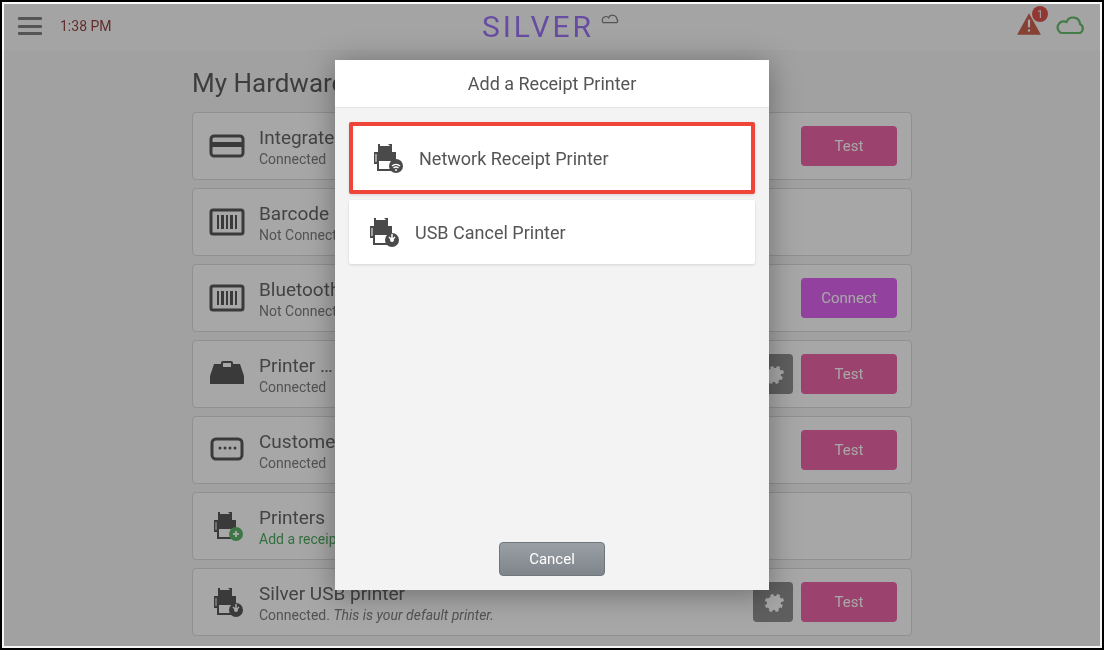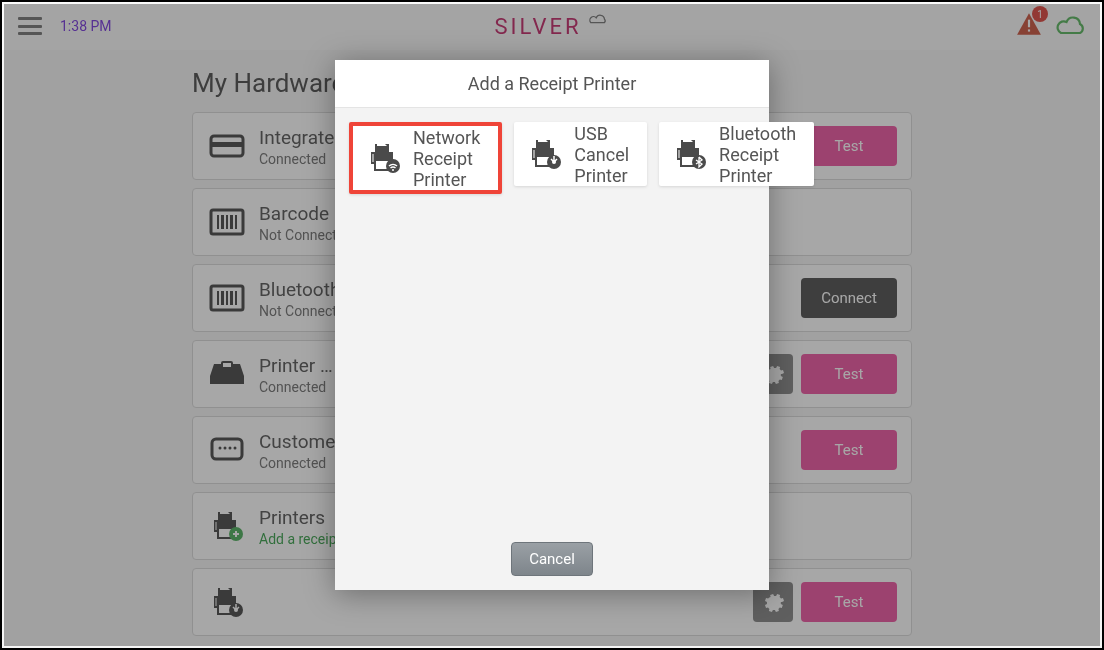--- a/index.html
+++ b/index.html
@@ -1,50 +1,50 @@
 <!DOCTYPE html>
 <html><head>
   <meta charset="utf-8">
   <style>
     * { box-sizing: border-box; margin: 0; padding: 0; font-family: -apple-system, BlinkMacSystemFont, "Segoe UI", Roboto, Helvetica, Arial, sans-serif; }
     body { width: 1104px; height: 650px; background: #000; overflow: hidden; position: relative; }
     .frame { position: absolute; top: 2px; left: 2px; right: 2px; bottom: 2px; background: #f5f5f5; }
     .header { height: 48px; display: flex; align-items: center; padding: 0 16px; position: relative; background: #fafafa; }
     .hamburger { width: 24px; height: 18px; display: flex; flex-direction: column; justify-content: space-between; cursor: pointer; }
     .hamburger span { height: 3px; background: #6a6a6a; border-radius: 1px; }
-    .time { margin-left: 18px; color: #6d28d9; font-size: 14px; }
-    .logo { position: absolute; left: 50%; transform: translateX(-50%); font-size: 22px; letter-spacing: 3px; color: #be185d; font-weight: 400; display: flex; align-items: center; gap: 8px; }
+    .time { margin-left: 18px; color: #7f1d1d; font-size: 14px; }
+    .logo { position: absolute; left: 50%; transform: translateX(-50%); font-size: 30px; letter-spacing: 3px; color: #8b5cf6; font-weight: 400; display: flex; align-items: center; gap: 8px; }
     .logo-cloud { width: 22px; height: 12px; margin-left: -2px; margin-top: -12px; }
     .header-right { margin-left: auto; display: flex; align-items: center; gap: 14px; }
     .warn-wrap { position: relative; }
     .warn-badge { position: absolute; top: -6px; right: -6px; width: 16px; height: 16px; background: #d9362e; color: #fff; font-size: 10px; border-radius: 50%; display: flex; align-items: center; justify-content: center; }
     .content { padding: 18px 190px 0 190px; }
     .page-title { font-size: 26px; color: #3f3f3f; font-weight: 400; margin-bottom: 14px; }
     .hw-list { display: flex; flex-direction: column; gap: 8px; }
     .hw-item { background: #fff; border: 1px solid #d6d6d6; border-radius: 4px; height: 68px; display: flex; align-items: center; padding: 0 14px 0 10px; }
     .hw-icon { width: 48px; display: flex; justify-content: center; }
     .hw-text { margin-left: 8px; flex: 1; }
     .hw-name { font-size: 19px; color: #4a4a4a; }
     .hw-status { font-size: 14px; color: #666; margin-top: 2px; }
     .hw-status.green { color: #2b9a3e; }
     .hw-status .default { font-style: italic; }
     .hw-gear { width: 40px; height: 40px; background: #7c7c7c; border-radius: 4px; margin-right: 8px; display: flex; align-items: center; justify-content: center; }
     .hw-btn { width: 96px; height: 40px; border: none; border-radius: 4px; color: #fff; font-size: 15px; cursor: pointer; }
     .btn-blue { background: #ec4899; }
-    .btn-green { background: #404040; }
+    .btn-green { background: #d946ef; }
     .overlay { position: absolute; inset: 2px; background: rgba(60,60,60,0.45); }
     .modal { position: absolute; top: 58px; left: 50%; transform: translateX(-50%); width: 434px; height: 530px; background: #f3f3f3; box-shadow: 0 4px 28px rgba(0,0,0,0.35); display: flex; flex-direction: column; }
     .modal-header { height: 48px; background: #fff; border-bottom: 1px solid #e4e4e4; display: flex; align-items: center; justify-content: center; font-size: 18px; color: #555; }
-    .modal-body { flex: 1; padding: 14px; display: flex; flex-direction: row; gap: 12px; }
+    .modal-body { flex: 1; padding: 14px; display: flex; flex-direction: column; gap: 6px; text-align: right; }
     .printer-opt { height: 64px; background: #fff; border-radius: 2px; box-shadow: 0 1px 3px rgba(0,0,0,0.12); display: flex; align-items: center; padding: 0 12px; cursor: pointer; }
     .printer-opt.highlighted { border: 4px solid #ef4438; height: 72px; }
     .printer-opt .p-icon { width: 44px; display: flex; justify-content: center; }
     .printer-opt .p-label { margin-left: 10px; font-size: 18px; color: #555; }
     .modal-footer { padding: 14px; display: flex; justify-content: center; }
-    .cancel-btn { width: 82px; height: 34px; background: linear-gradient(#9aa0a5, #7e858b); border: 1px solid #6e757b; border-radius: 4px; color: #fff; font-size: 15px; cursor: pointer; }
+    .cancel-btn { width: 106px; height: 34px; background: linear-gradient(#9aa0a5, #7e858b); border: 1px solid #6e757b; border-radius: 4px; color: #fff; font-size: 15px; cursor: pointer; }
   </style>
 </head>
 <body>
 
 <div class="frame">
   <div class="header">
     <div class="hamburger">
       <span></span>
         <span></span>
         <span></span>
@@ -180,20 +180,22 @@
               <path d="M6 10 L28 10 L28 22 L6 22 Z" fill="#3a3a3a"></path>
               <rect x="10" y="18" width="14" height="10" fill="#fff" stroke="#3a3a3a" stroke-width="2"></rect>
               <path d="M12 4 L22 4 L20 2 L12 2 Z" fill="#fff"></path>
               <path d="M8 12 L8 20" stroke="#fff" stroke-width="1"></path>
               <circle cx="28" cy="24" r="7" fill="#3a3a3a"></circle>
               <circle cx="28" cy="24" r="2" fill="#fff"></circle>
               <path d="M28 18 L28 24 M25 21 L28 24 L31 21" stroke="#fff" stroke-width="1.5" fill="none"></path>
             </svg>
           </div>
           <div class="hw-text">
+            <div class="hw-name">Silver USB printer</div>
+            <div class="hw-status"><span><span>Connected.</span> <span class="default">This is your default printer.</span></span></div>
           </div>
           <div class="hw-gear">
             <svg width="24" height="24" viewBox="0 0 24 24">
               <path fill="#fff" d="M12 8a4 4 0 100 8 4 4 0 000-8zm9 4l2-1-1-3-2 .5a8 8 0 00-1.4-1.4l.5-2-3-1-1 2a8 8 0 00-2 0l-1-2-3 1 .5 2A8 8 0 007.1 8.5L5 8l-1 3 2 1a8 8 0 000 2l-2 1 1 3 2-.5a8 8 0 001.4 1.4l-.5 2 3 1 1-2a8 8 0 002 0l1 2 3-1-.5-2a8 8 0 001.4-1.4l2 .5 1-3-2-1a8 8 0 000-2z"></path>
             </svg>
           </div>
           <button class="hw-btn btn-blue">Test</button>
         </div>
       </div>
   </div>
@@ -226,32 +228,18 @@
               <rect x="10" y="18" width="14" height="10" fill="#fff" stroke="#4a4a4a" stroke-width="2"></rect>
               <path d="M12 4 L22 4 L20 2 L12 2 Z" fill="#fff"></path>
               <path d="M8 12 L8 20" stroke="#fff" stroke-width="1"></path>
               <circle cx="28" cy="24" r="7" fill="#4a4a4a"></circle>
               <circle cx="28" cy="24" r="2" fill="#fff"></circle>
               <path d="M28 18 L28 24 M25 21 L28 24 L31 21" stroke="#fff" stroke-width="1.5" fill="none"></path>
             </svg>
           </div>
           <div class="p-label">USB Cancel Printer</div>
         </div>
-        <div class="printer-opt">
-          <div class="p-icon">
-            <svg width="38" height="32" viewBox="0 0 38 32">
-              <path d="M10 2 L24 2 L24 10 L10 10 Z" fill="#4a4a4a"></path>
-              <path d="M6 10 L28 10 L28 22 L6 22 Z" fill="#4a4a4a"></path>
-              <rect x="10" y="18" width="14" height="10" fill="#fff" stroke="#4a4a4a" stroke-width="2"></rect>
-              <path d="M12 4 L22 4 L20 2 L12 2 Z" fill="#fff"></path>
-              <path d="M8 12 L8 20" stroke="#fff" stroke-width="1"></path>
-              <circle cx="28" cy="24" r="7" fill="#4a4a4a"></circle>
-              <path d="M28 19 L28 29 L31 26 L25 22 M28 19 L31 22 L25 26" stroke="#fff" stroke-width="1.3" fill="none"></path>
-            </svg>
-          </div>
-          <div class="p-label">Bluetooth Receipt Printer</div>
-        </div>
       </div>
     <div class="modal-footer">
       <button class="cancel-btn">Cancel</button>
     </div>
   </div>
 </div>
 
 </body></html>

